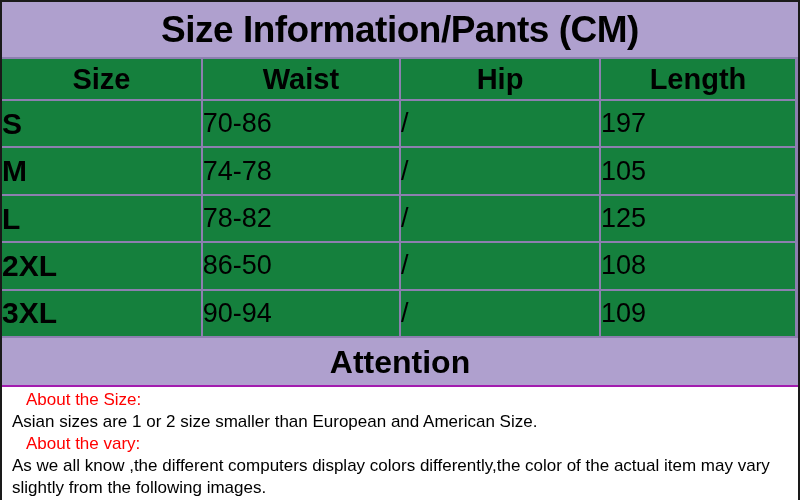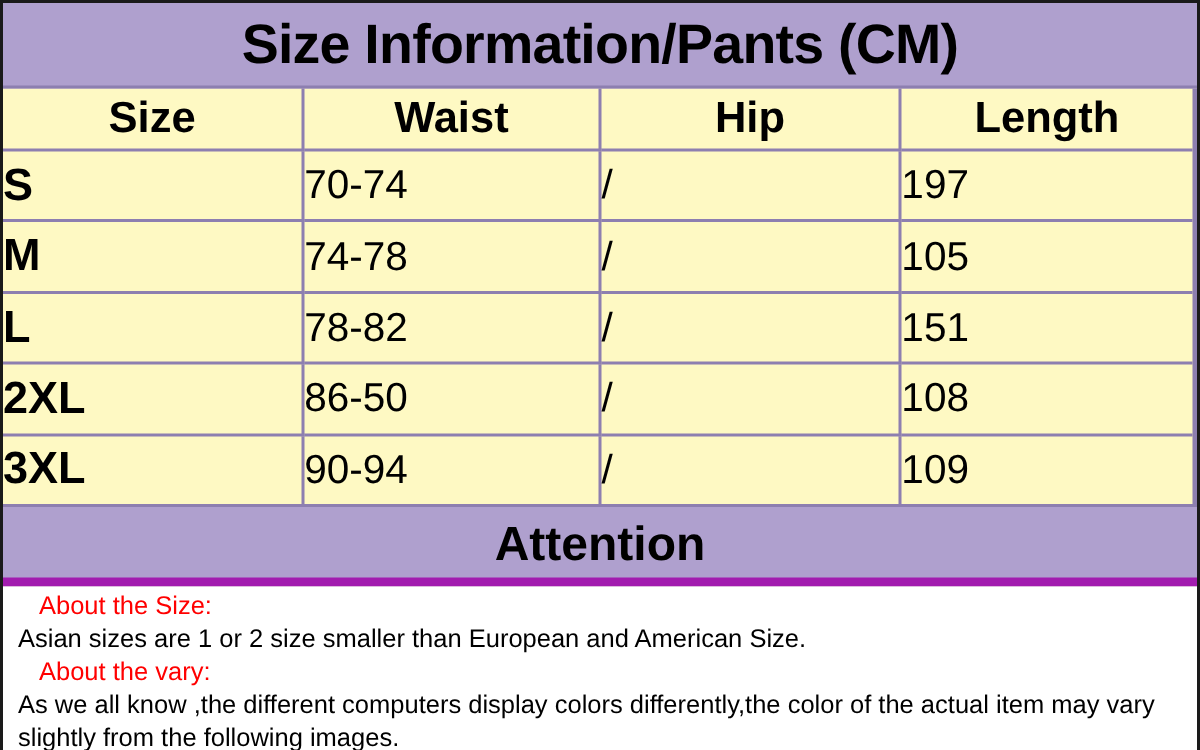--- a/index.html
+++ b/index.html
@@ -13,21 +13,21 @@
     overflow: hidden;
     font-family: "Liberation Sans", sans-serif;
     color: #000000;
   }
 
   .sizechart {
     box-sizing: border-box;
     width: 800px;
     height: 500px;
     border: 2px solid #1a1a1a;
-    background: #fef9c3;
+    background: #15803d;
     display: flex;
     flex-direction: column;
   }
 
   
   .title-band {
     flex: 0 0 55px;
     background: #afa0ce;
     border-bottom: 2px solid #8d7fb0;
     display: flex;
@@ -90,21 +90,21 @@
   table.sizes tbody tr:last-child td {
     border-bottom: none;
     border-radius: 16px;
   }
 
   
   .attention-band {
     flex: 0 0 47px;
     background: #afa0ce;
     border-top: 2px solid #8d7fb0;
-    border-bottom: 6px solid #a21caf;
+    border-bottom: 2px solid #a21caf;
     display: flex;
     align-items: center;
     justify-content: center;
   }
   .attention-text {
     font-size: 32px;
     font-weight: bold;
     color: #000000;
     line-height: 1;
   }
@@ -151,35 +151,35 @@
         <tr>
           <th>Size</th>
           <th>Waist</th>
           <th>Hip</th>
           <th>Length</th>
         </tr>
       </thead>
       <tbody>
         <tr>
           <td class="size-cell">S</td>
-          <td>70-74</td>
+          <td>70-86</td>
           <td>/</td>
           <td>197</td>
         </tr>
         <tr>
           <td class="size-cell">M</td>
           <td>74-78</td>
           <td>/</td>
           <td>105</td>
         </tr>
         <tr>
           <td class="size-cell">L</td>
           <td>78-82</td>
           <td>/</td>
-          <td>151</td>
+          <td>125</td>
         </tr>
         <tr>
           <td class="size-cell">2XL</td>
           <td>86-50</td>
           <td>/</td>
           <td>108</td>
         </tr>
         <tr>
           <td class="size-cell">3XL</td>
           <td>90-94</td>

